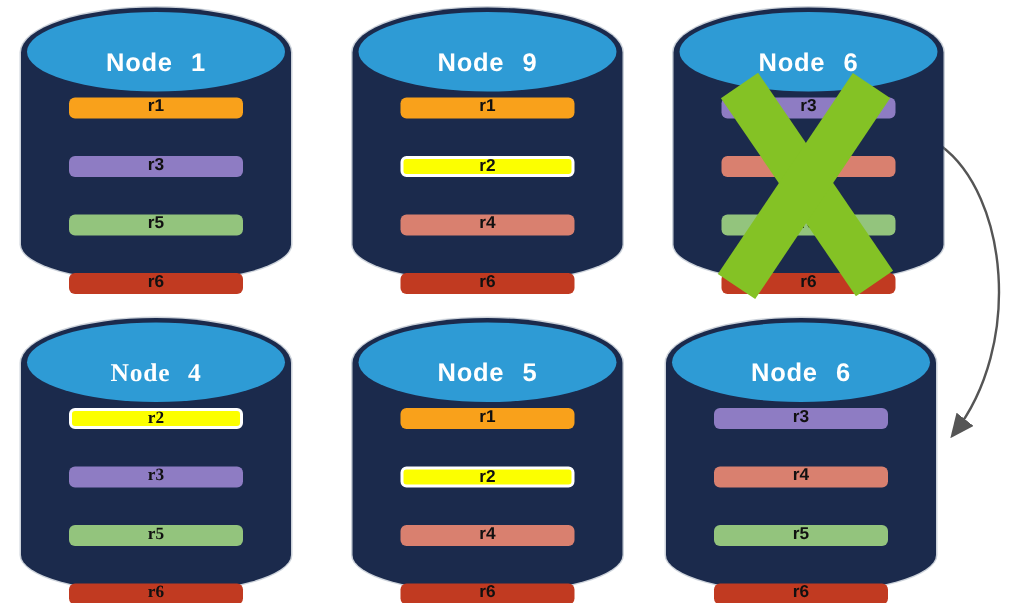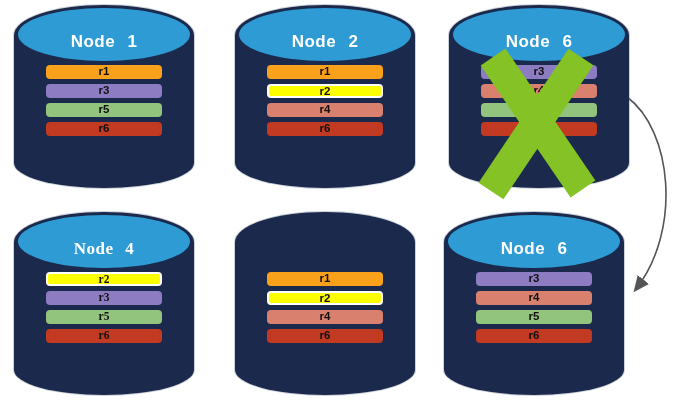--- a/index.html
+++ b/index.html
@@ -49,21 +49,21 @@
     font-weight: bold;
     letter-spacing: 0.5px;
     word-spacing: 7px;
     margin-top: 14px;
   }
   .bars {
     position: absolute;
     top: 60px; left: 32px; right: 32px;
     display: flex;
     flex-direction: column;
-    gap: 5px;
+    gap: 25px;
   }
   .bar {
     height: 14px;
     border-radius: 4px;
     box-sizing: border-box;
     font-size: 11.5px;
     font-weight: bold;
     color: var(--bar-text, #111);
     text-align: center;
     line-height: 13px;
@@ -111,21 +111,21 @@
         <div class="bar" style="background: rgb(142, 124, 195);">r3</div>
         <div class="bar" style="background: rgb(147, 196, 125);">r5</div>
         <div class="bar" style="background: rgb(193, 58, 33);">r6</div>
       </div>
 
     </div>
 
     <div class="cylinder pos-1">
       <div class="cyl-body"></div>
       <div class="cyl-cap">
-        <span class="cap-label">Node 2</span>
+        <span class="cap-label">Node 9</span>
       </div>
       <div class="bars">
         <div class="bar" style="background: rgb(249, 161, 27);">r1</div>
         <div class="bar highlight" style="background: rgb(252, 255, 0);">r2</div>
         <div class="bar" style="background: rgb(217, 128, 111);">r4</div>
         <div class="bar" style="background: rgb(193, 58, 33);">r6</div>
       </div>
 
     </div>
 
@@ -155,20 +155,23 @@
         <div class="bar highlight" style="background: rgb(252, 255, 0);">r2</div>
         <div class="bar" style="background: rgb(142, 124, 195);">r3</div>
         <div class="bar" style="background: rgb(147, 196, 125);">r5</div>
         <div class="bar" style="background: rgb(193, 58, 33);">r6</div>
       </div>
 
     </div>
 
     <div class="cylinder pos-4">
       <div class="cyl-body"></div>
+      <div class="cyl-cap">
+        <span class="cap-label">Node 5</span>
+      </div>
       <div class="bars">
         <div class="bar" style="background: rgb(249, 161, 27);">r1</div>
         <div class="bar highlight" style="background: rgb(252, 255, 0);">r2</div>
         <div class="bar" style="background: rgb(217, 128, 111);">r4</div>
         <div class="bar" style="background: rgb(193, 58, 33);">r6</div>
       </div>
 
     </div>
 
     <div class="cylinder pos-5">

